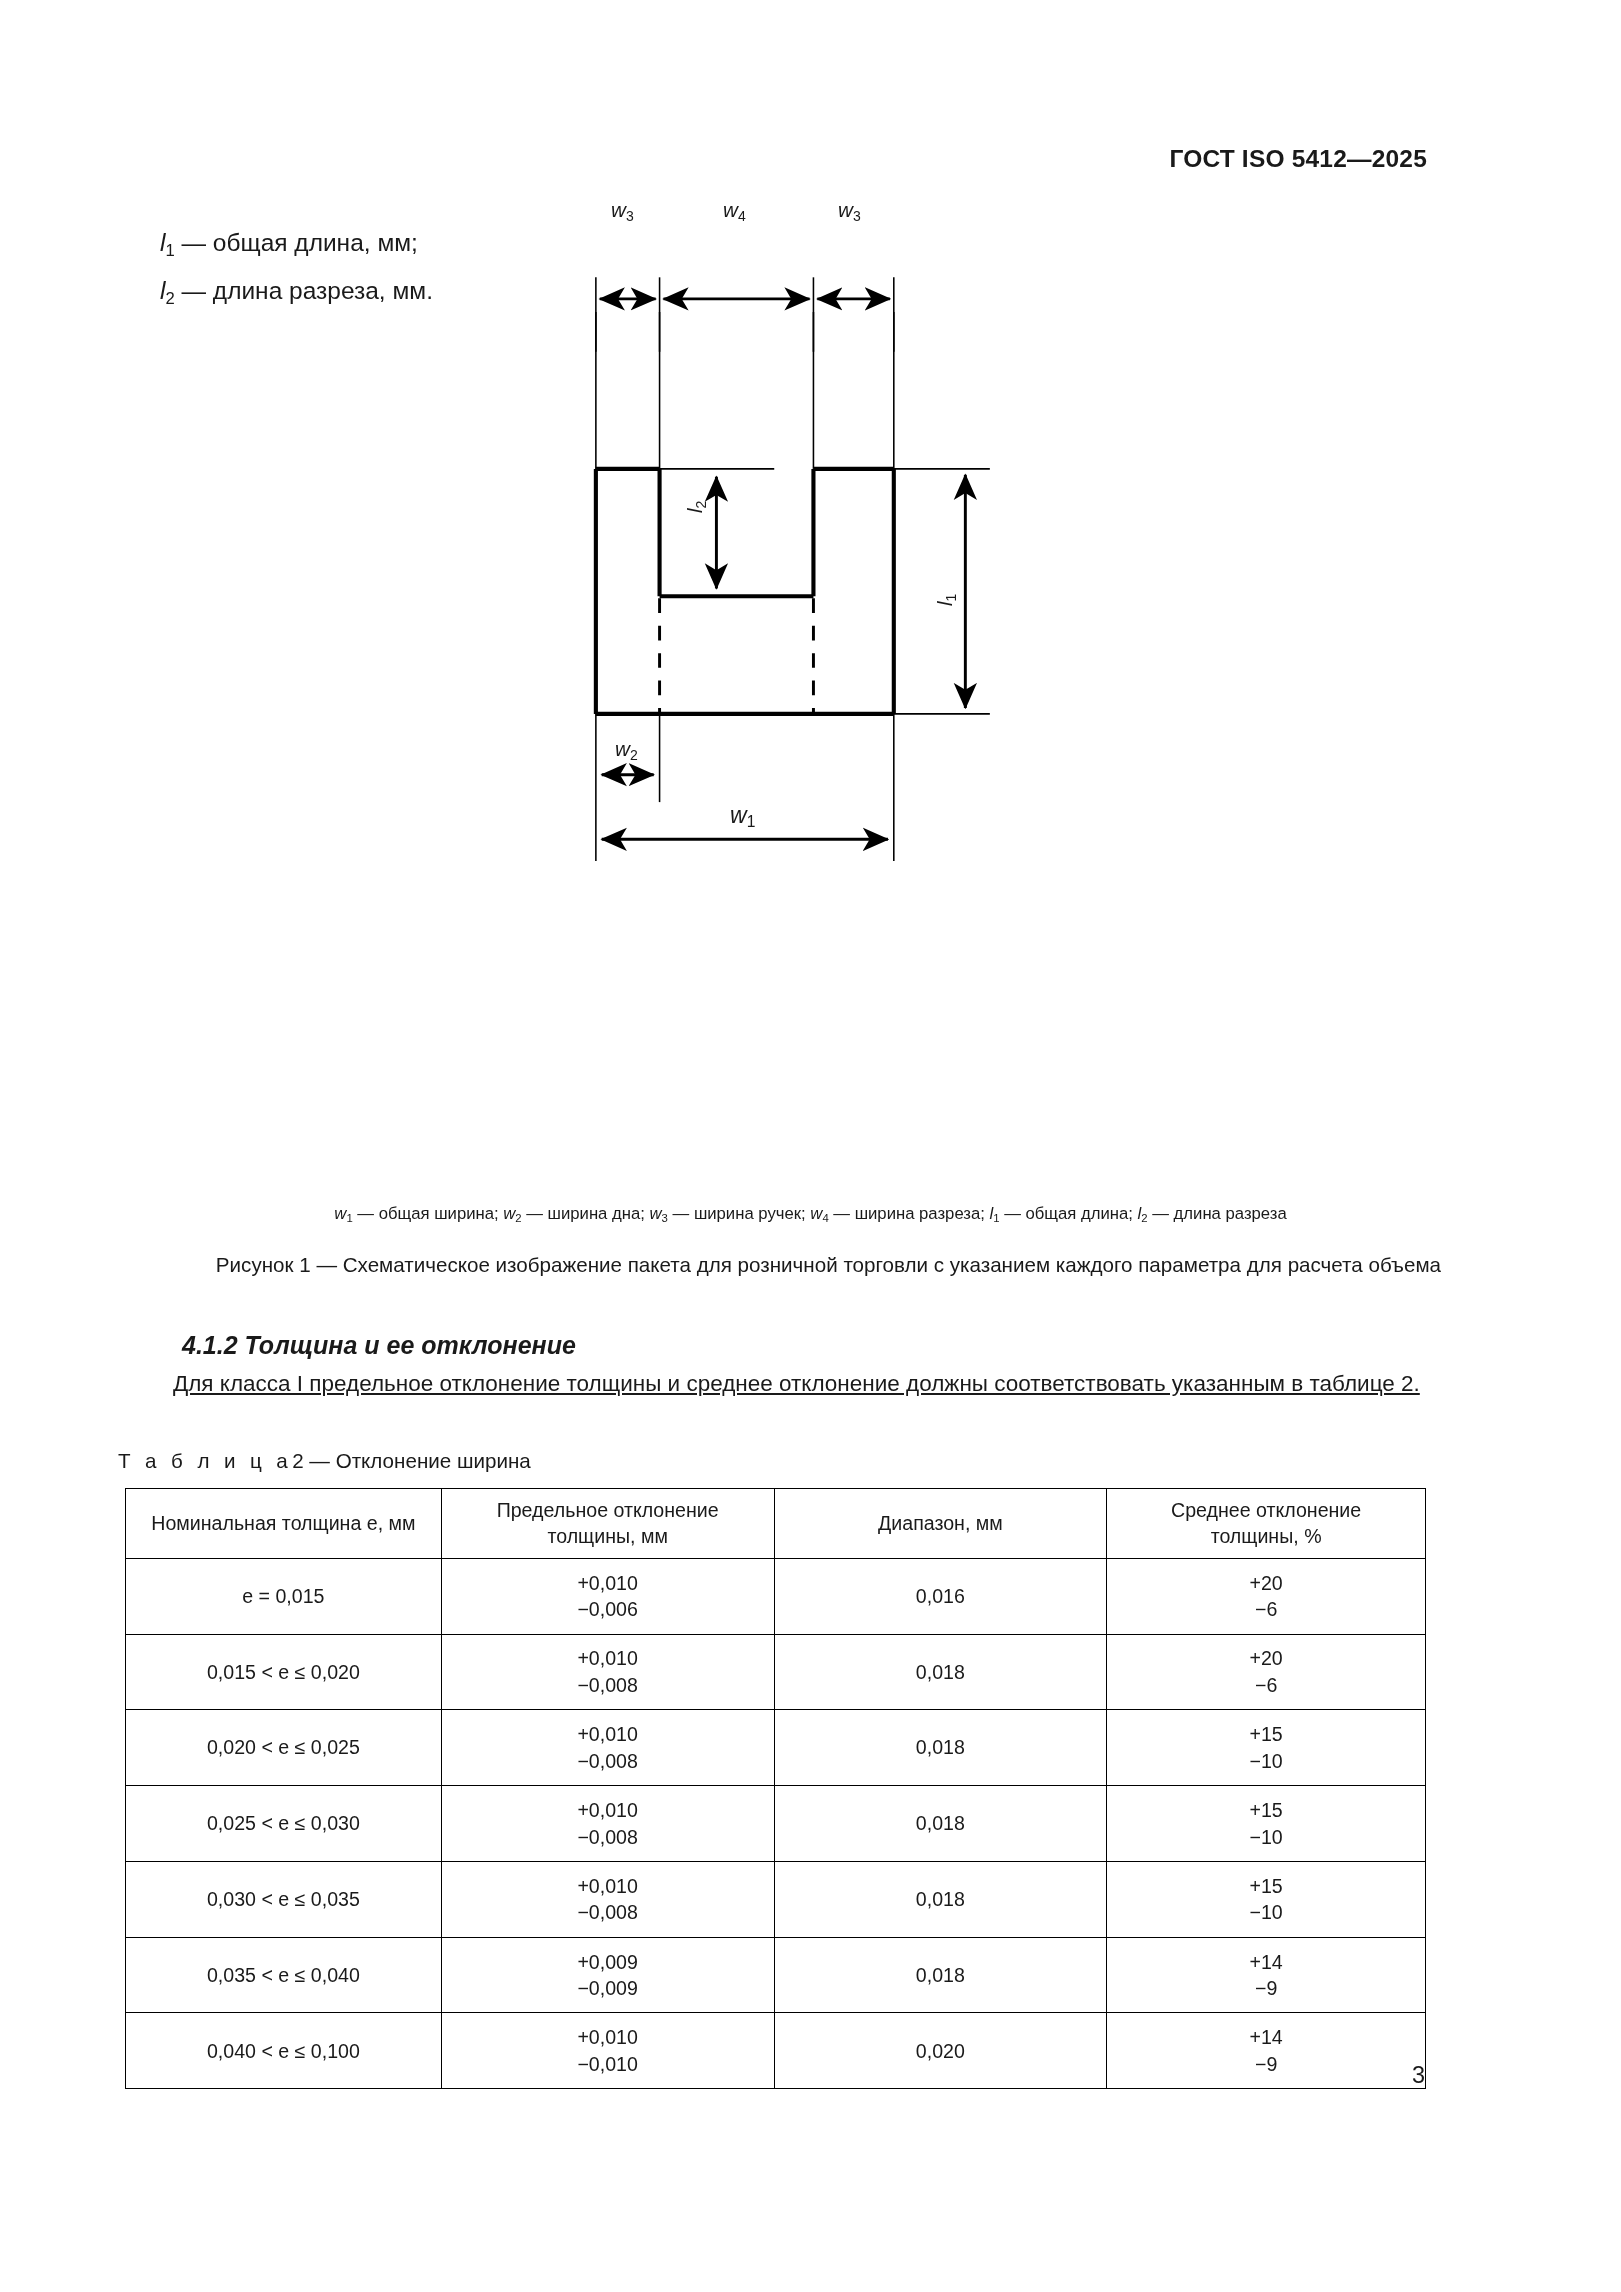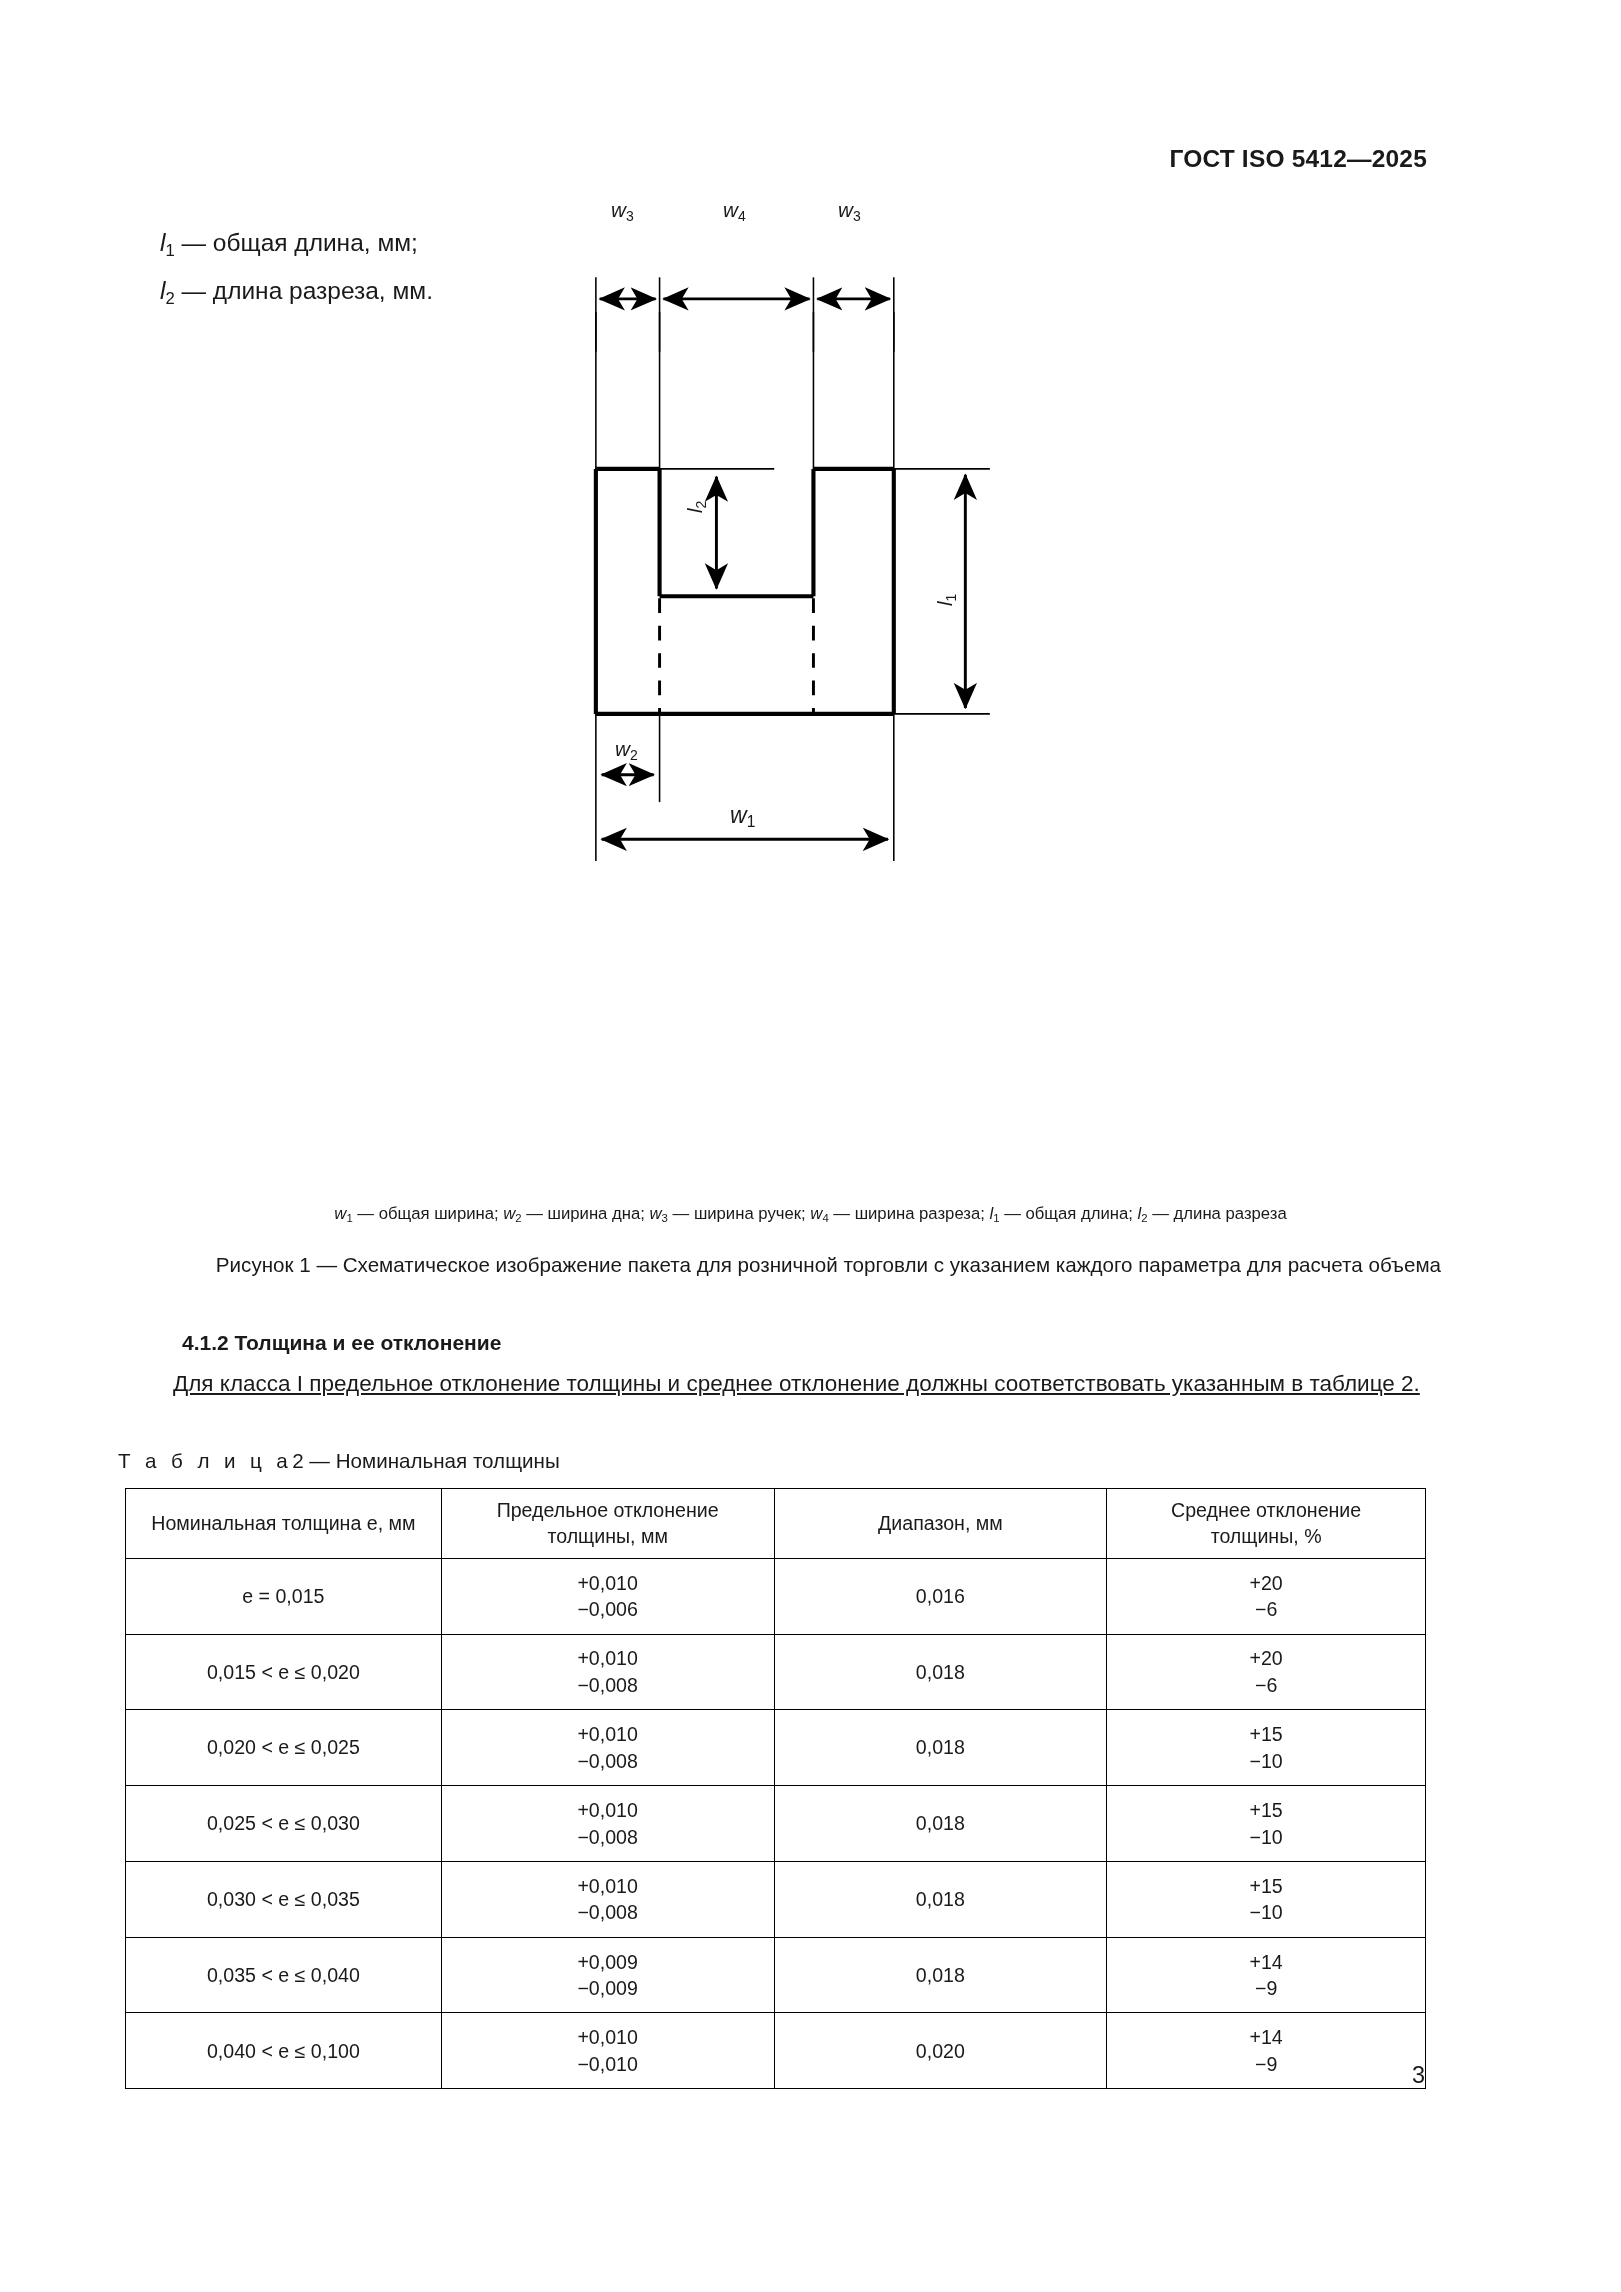--- a/index.html
+++ b/index.html
@@ -36,21 +36,21 @@
     text-align:center; font-size:16.7px; white-space:nowrap;
   }
   .fig-cap {
     position:absolute; left:186px; width:1255px; top:1250px;
     text-align:right; font-size:20.6px; line-height:29px;
   }
 
   
   .clause-h {
     position:absolute; left:182px; top:1331px;
-    font-size:21px; font-weight:bold; white-space:nowrap;
+    font-size:25px; font-weight:bold; white-space:nowrap;font-style:italic;
   }
   .clause-p {
     position:absolute; left:118px; width:1308px; top:1368px;
     font-size:22.5px; line-height:31px; text-align:justify;text-decoration:underline;
   }
   .clause-p .ind { display:inline-block; width:55px; }
 
   
   .tbl-cap {
     position:absolute; left:118px; top:1449px;
@@ -214,21 +214,21 @@
 
   <div class="fig-cap">
     <span>Рисунок 1 — Схематическое изображение пакета для розничной торговли с указанием каждого параметра для</span>
     <span>расчета объема</span>
   </div>
 
   <div class="clause-h">4.1.2  Толщина и ее отклонение</div>
   <div class="clause-p"><span class="ind"></span><span>Для класса I предельное отклонение толщины и среднее отклонение должны соответствовать указанным в таблице 2.</span></div>
 
   <div class="tbl-cap">
-    <span class="sp">Т а б л и ц а</span><span>2</span><span> — </span><span>Номинальная толщины</span>
+    <span class="sp">Т а б л и ц а</span><span>2</span><span> — </span><span>Отклонение ширина</span>
   </div>
 
   <table class="main">
     <colgroup>
         <col class="c1">
         <col class="c2">
         <col class="c3">
         <col class="c4">
       </colgroup>
     <thead>

